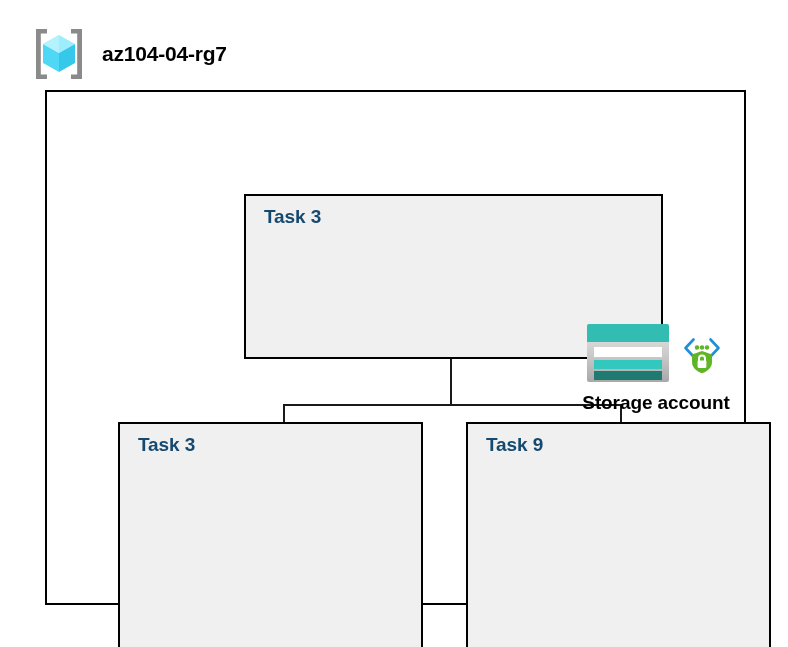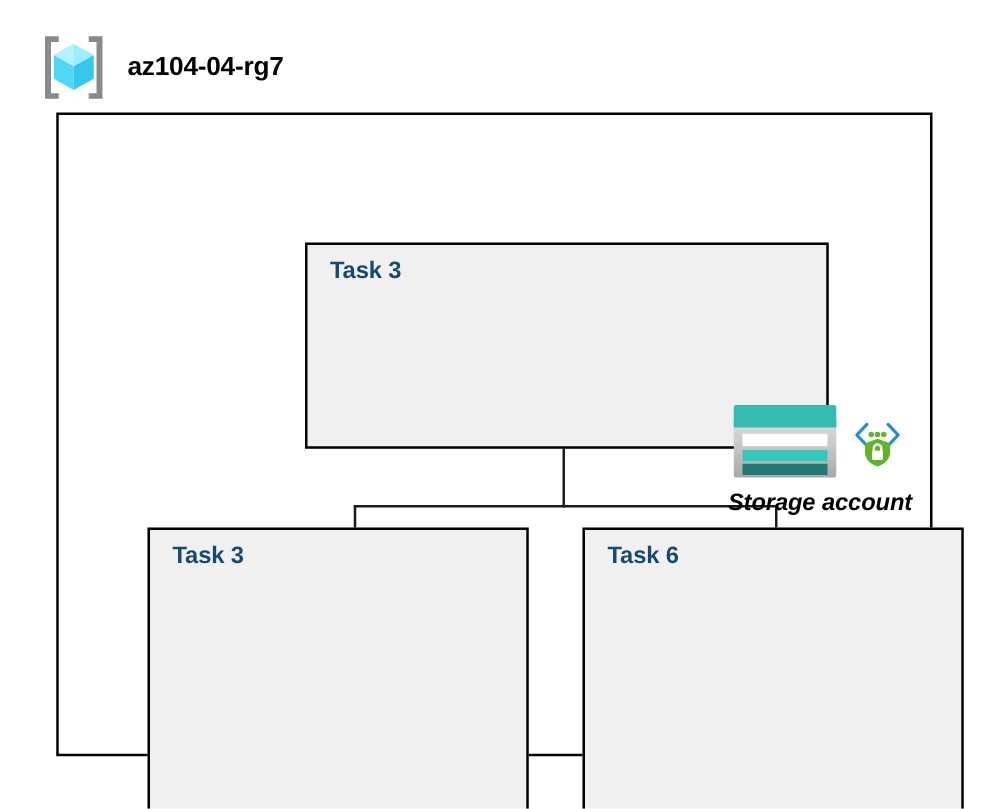--- a/index.html
+++ b/index.html
@@ -99,21 +99,21 @@
   
   #node-storage-account {
     left: 290px;
     top: 124px;
     width: 240px;
   }
   #node-storage-account .node-icon-wrap {
     gap: 8px;
     height: 66px;
   }
-  #node-storage-account .node-caption { margin-top: 6px; font-style: italic; }
+  #node-storage-account .node-caption { margin-top: 6px; }
 
   
   .conn {
     position: absolute;
     background: #1a1a1a;
   }
   .conn-v { width: 2px; }
   .conn-h { height: 2px; }
 
   #conn-trunk      { left: 403px; top: 248px; height: 66px; }
@@ -204,18 +204,18 @@
         <div class="node-caption">Storage account</div>
       </div>
     </div>
 
     <div class="task-box" id="task-2-box">
       <div class="task-label">Task 3</div>
 
     </div>
 
     <div class="task-box" id="task-3-box">
-      <div class="task-label">Task 6</div>
+      <div class="task-label">Task 9</div>
 
     </div>
 
   </div>
 </div>
 
 </body></html>

